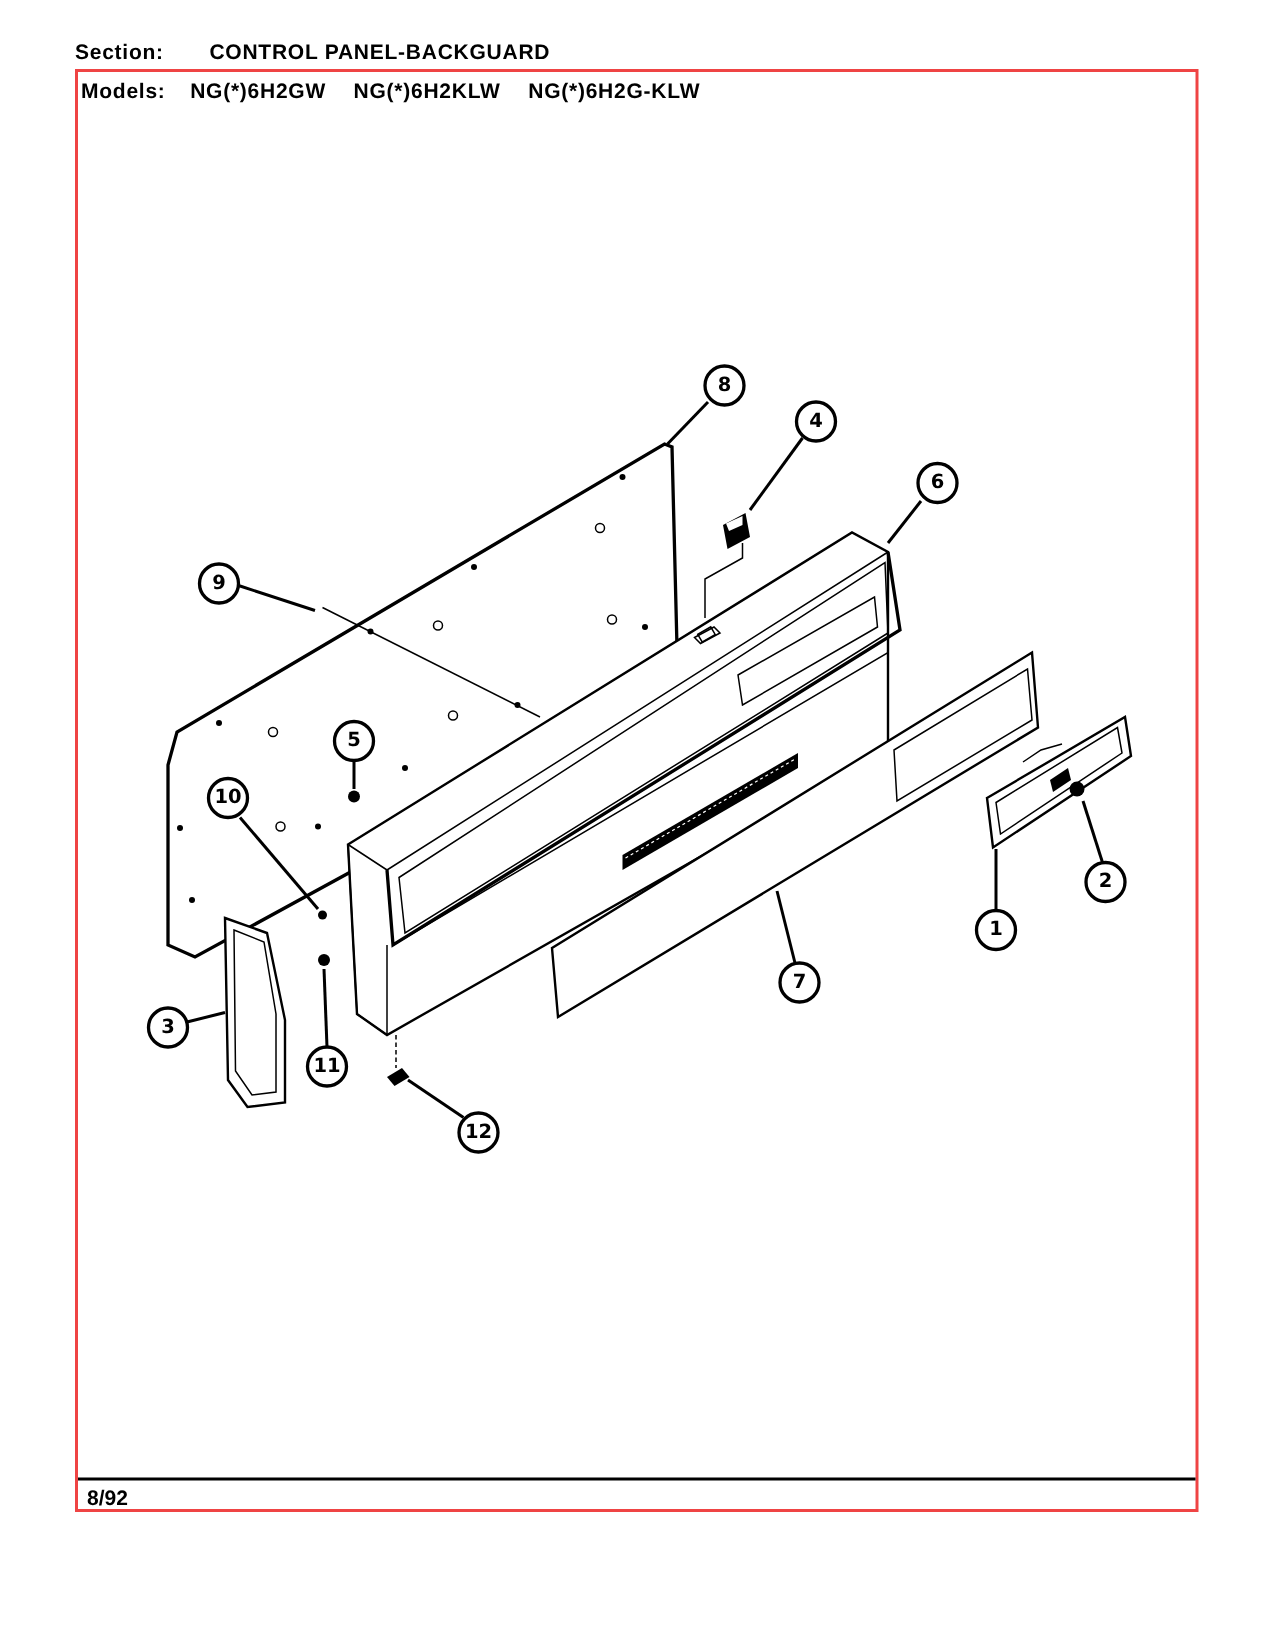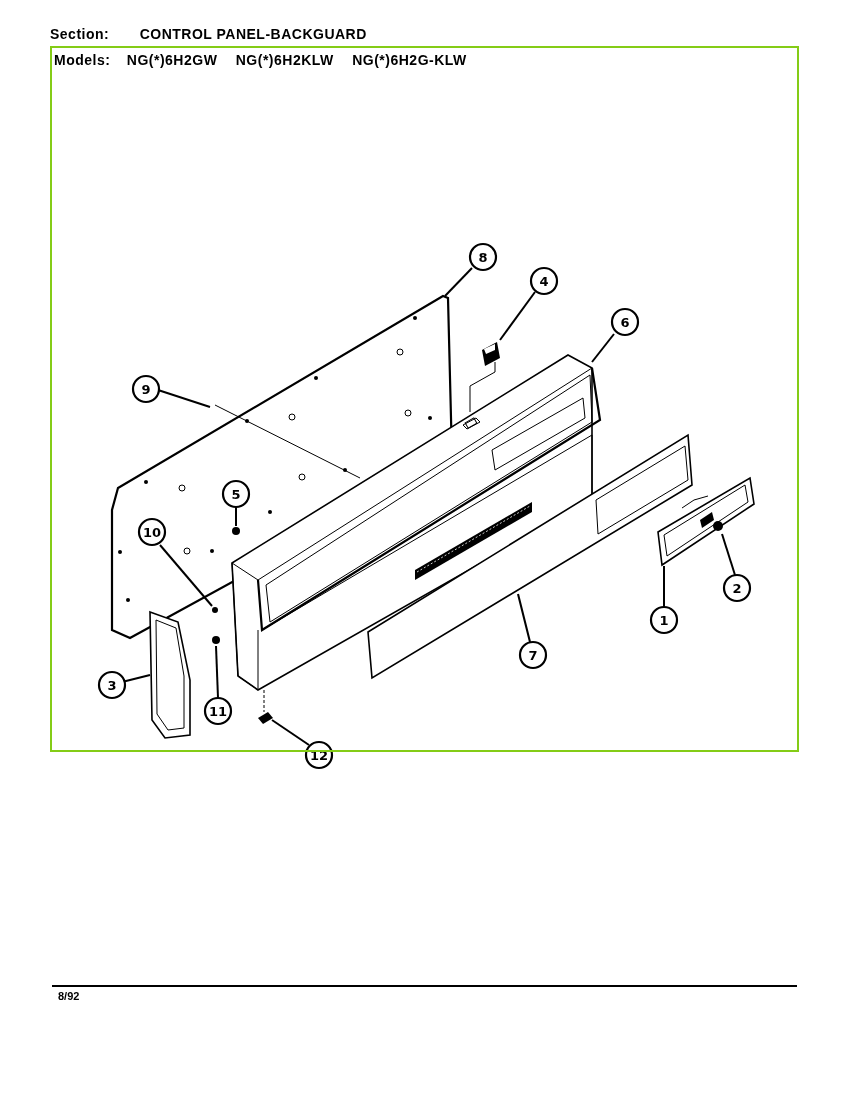--- a/index.html
+++ b/index.html
@@ -1,24 +1,24 @@
 <!DOCTYPE html>
 <html><head>
 <meta charset="utf-8">
 <style>
   html, body { margin: 0; padding: 0; background: #ffffff; }
   body { width: 848px; height: 1100px; position: relative; overflow: hidden; font-family: "Liberation Sans", sans-serif; color: #000; }
   .section-line { position: absolute; left: 50px; top: 26px; font-weight: bold; font-size: 14px; letter-spacing: 0.5px; white-space: nowrap; }
   .section-line .lbl { font-weight: 900; margin-right: 26px; }
-  .frame { position: absolute; left: 50px; top: 46px; width: 749px; height: 706px; border: 2px solid #84cc16; box-sizing: border-box; }
+  .frame { position: absolute; left: 50px; top: 46px; width: 749px; height: 962px; border: 2px solid #ef4444; box-sizing: border-box; }
   .models-line { position: absolute; left: 2px; top: 4px; font-weight: bold; font-size: 14px; letter-spacing: 0.5px; white-space: nowrap; }
   .models-line .lbl { font-weight: 900; margin-right: 12px; }
   .models-line .model { margin-right: 14px; }
   .footer-rule { position: absolute; left: 0; right: 0; top: 937px; border-top: 2px solid #000; }
-  .footer-date { position: absolute; left: 6px; top: 942px; font-weight: bold; font-size: 11px; }
+  .footer-date { position: absolute; left: 6px; top: 942px; font-weight: bold; font-size: 14px; }
   svg.drawing { position: absolute; left: 0; top: 0; }
   .callout circle { fill: #fff; stroke: #000; stroke-width: 2.2; }
   .callout text { font-family: "DejaVu Sans", sans-serif; font-weight: bold; font-size: 13px; text-anchor: middle; dominant-baseline: central; }
   .leader { stroke: #000; stroke-width: 2; fill: none; }
   .part { fill: #fff; stroke: #000; stroke-width: 1.6; }
   .thin { stroke: #000; stroke-width: 1; fill: none; }
   .heavy { stroke: #000; stroke-width: 2.2; fill: none; }
 </style>
 </head>
 <body>

